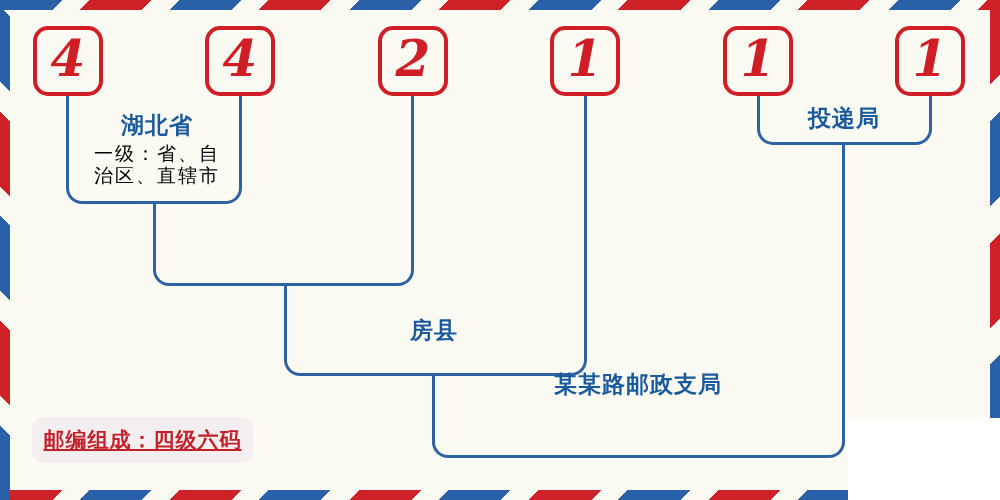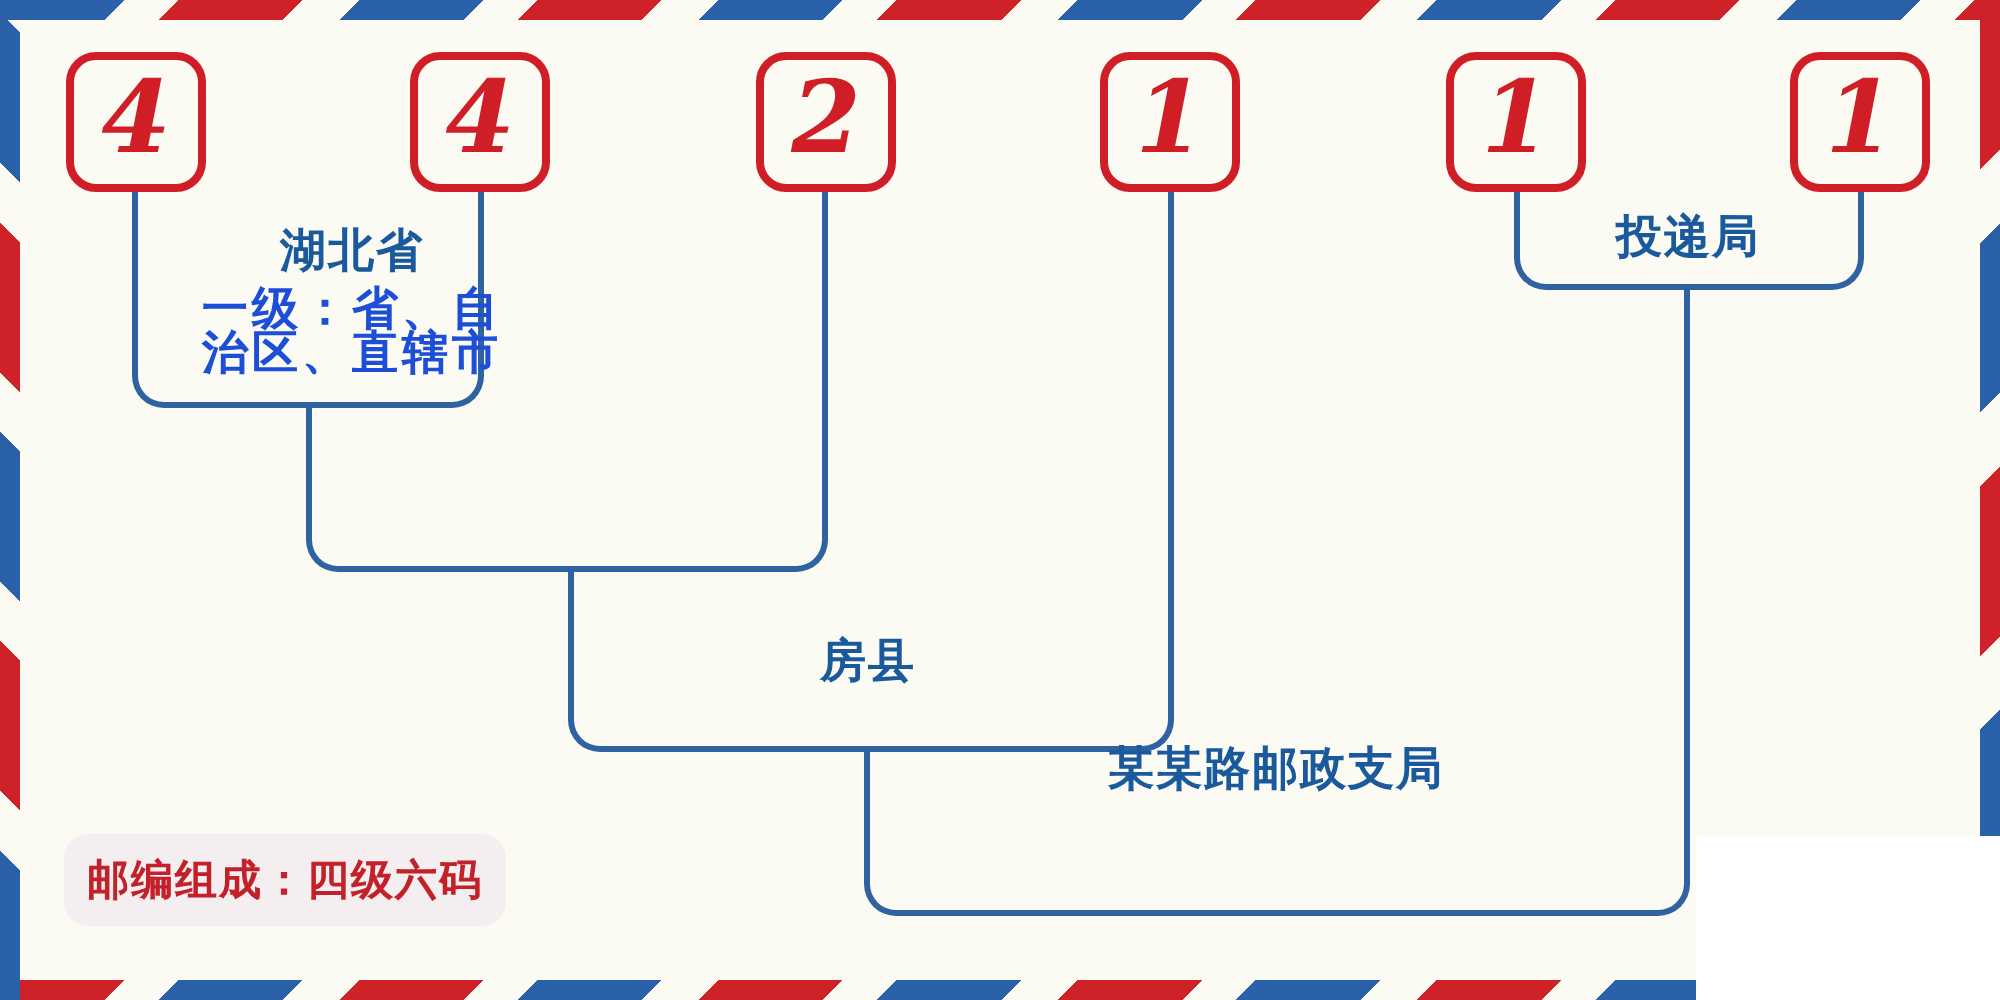--- a/index.html
+++ b/index.html
@@ -76,39 +76,40 @@
     position:absolute;transform:translateX(-50%);
     text-align:center;z-index:4;white-space:nowrap;
   }
   .place-name{
     font-family:"Liberation Serif","DejaVu Serif",serif;
     font-weight:700;font-size:23px;line-height:27px;color:#1a5a9c;
     letter-spacing:1px;
   }
   .level-desc{
     font-family:"Liberation Sans","DejaVu Sans",sans-serif;
-    font-weight:700;font-size:23px;line-height:22px;color:#1d4ed8;
+    font-weight:400;font-size:19px;line-height:22px;color:#000000;
     letter-spacing:2px;margin-top:4px;white-space:pre-line;
   }
-  .lg1{left:157px;top:112px;margin-left:19px;}
+  .lg1{left:157px;top:112px;}
   .lg2{left:285px;top:221px;}
   .lg3{left:434px;top:317px;}
   .lg4{left:638px;top:371px;}
   .lg4 .level-desc{margin-top:9px;}
   .lg5{left:844px;top:105px;}
   
   .footer-badge{
     position:absolute;left:32px;top:417px;width:221px;height:46px;
     background:#f5eef0;border-radius:12px;z-index:4;
     display:flex;align-items:center;justify-content:center;
   }
   .footer-badge span{
     font-family:"Liberation Serif","DejaVu Serif",serif;
     font-weight:700;font-size:21px;color:#c32129;letter-spacing:1px;
     white-space:nowrap;
+    text-decoration:underline;
   }
 </style>
 </head>
 <body>
 
 <div class="stage">
 
   <div class="border-strip border-top"></div>
   <div class="border-strip border-bottom"></div>
   <div class="border-strip border-left"></div>

